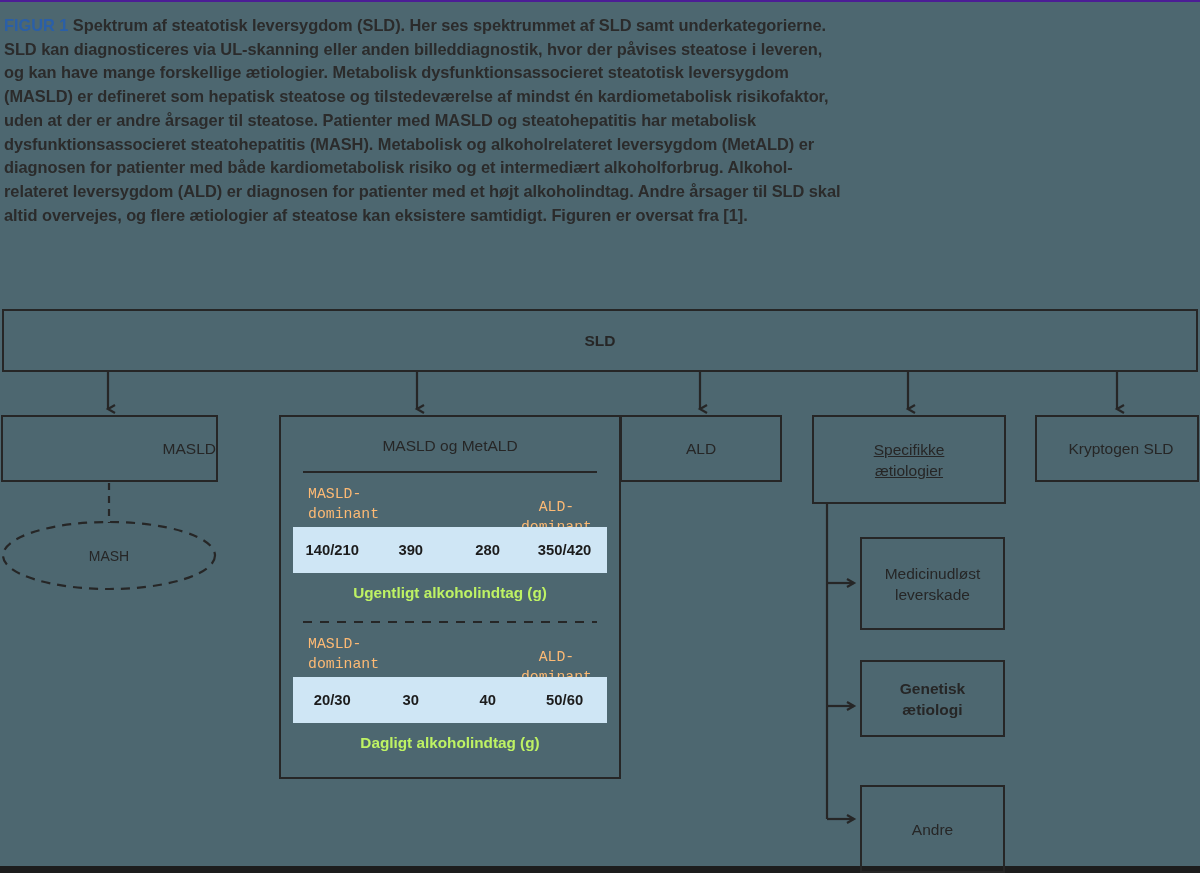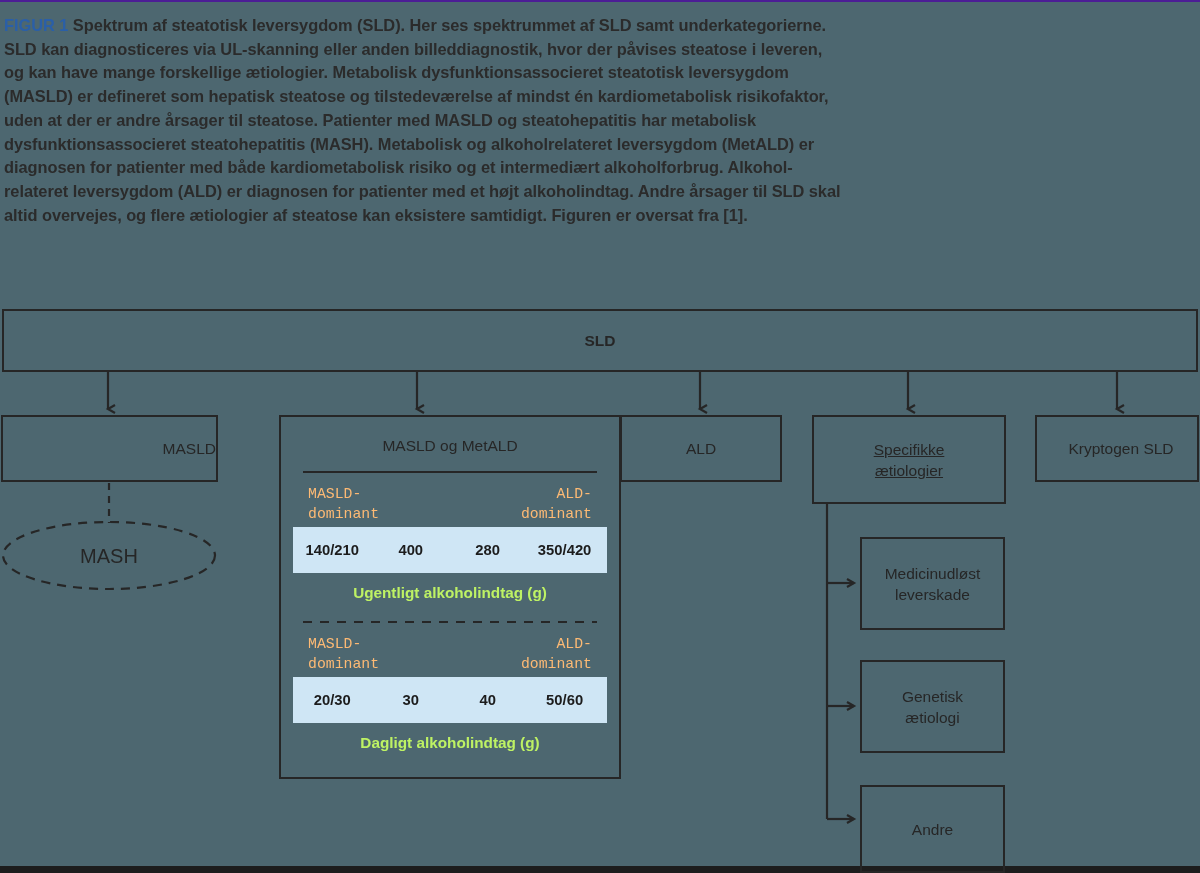--- a/index.html
+++ b/index.html
@@ -57,21 +57,21 @@
   .box .lbl { display: block; }
 
   #sld-box      { left: 2px;    top: 307px; width: 1196px; height: 63px; font-size: 15.5px; font-weight: bold; }
   #masld-box    { left: 1px;    top: 413px; width: 217px;  height: 67px; justify-content: flex-end; }
   #metald-box   { left: 247px;  top: 413px; width: 342px;  height: 364px; align-items: flex-start; margin-left: 32px; }
   #ald-box      { left: 620px;  top: 413px; width: 162px;  height: 67px; }
   #spec-box     { left: 812px;  top: 413px; width: 194px;  height: 89px; text-decoration: underline; }
   #krypt-box    { left: 1035px; top: 413px; width: 164px;  height: 67px; padding-left: 8px; }
 
   #med-box      { left: 860px;  top: 535px; width: 145px;  height: 93px; }
-  #gen-box      { left: 860px;  top: 658px; width: 145px;  height: 93px; }
+  #gen-box      { left: 860px;  top: 658px; width: 145px;  height: 77px; font-weight: bold; }
   #andre-box    { left: 860px;  top: 783px; width: 145px;  height: 88px; }
 
   
   #metald-inner {
     position: relative;
     width: 100%;
     height: 100%;
   }
   #metald-title {
     position: absolute;
@@ -102,21 +102,21 @@
   .scale-ends {
     position: relative;
     height: 42px;
     margin: 0 22px;
     font-size: 14.8px;
     line-height: 19.5px;
     color: #fdba74;
     font-family: Liberation Mono, monospace;
   }
   .scale-ends .left-end  { position: absolute; left: 5px;  top: 0; text-align: left; }
-  .scale-ends .right-end { position: absolute; right: 5px; top: 0; text-align: right; }
+  .scale-ends .right-end { position: absolute; right: 5px; top: 13px; text-align: center; }
 
   .scale-bar {
     position: relative;
     margin: 0 12px;
     height: 46px;
     background: #cfe6f5;
     display: flex;
     align-items: center;
   }
   .scale-bar .tick {
@@ -141,21 +141,21 @@
     left: 1px;
     top: 518px;
     width: 216px;
     height: 71px;
   }
   #mash-ellipse .lbl {
     position: absolute;
     left: 0; right: 0; top: 50%;
     transform: translateY(-50%);
     text-align: center;
-    font-size: 20px;
+    font-size: 14px;
     color: #262626;
   }
 
   
   #connectors {
     position: absolute;
     left: 0; top: 0;
     width: 1200px; height: 873px;
     pointer-events: none;
   }
@@ -221,21 +221,21 @@
             <span>MASLD-</span><br>
             <span>dominant</span>
           </div>
           <div class="right-end">
             <span>ALD-</span><br>
             <span>dominant</span>
           </div>
         </div>
         <div class="scale-bar">
           <span class="tick" style="left:12.5%">140/210</span>
-          <span class="tick" style="left:37.5%">400</span>
+          <span class="tick" style="left:37.5%">390</span>
           <span class="tick" style="left:62%">280</span>
           <span class="tick" style="left:86.5%">350/420</span>
         </div>
         <div class="scale-caption">Ugentligt alkoholindtag (g)</div>
       </div>
 
       <div class="scale-group scale-bot">
         <div class="scale-ends">
           <div class="left-end">
             <span>MASLD-</span><br>

